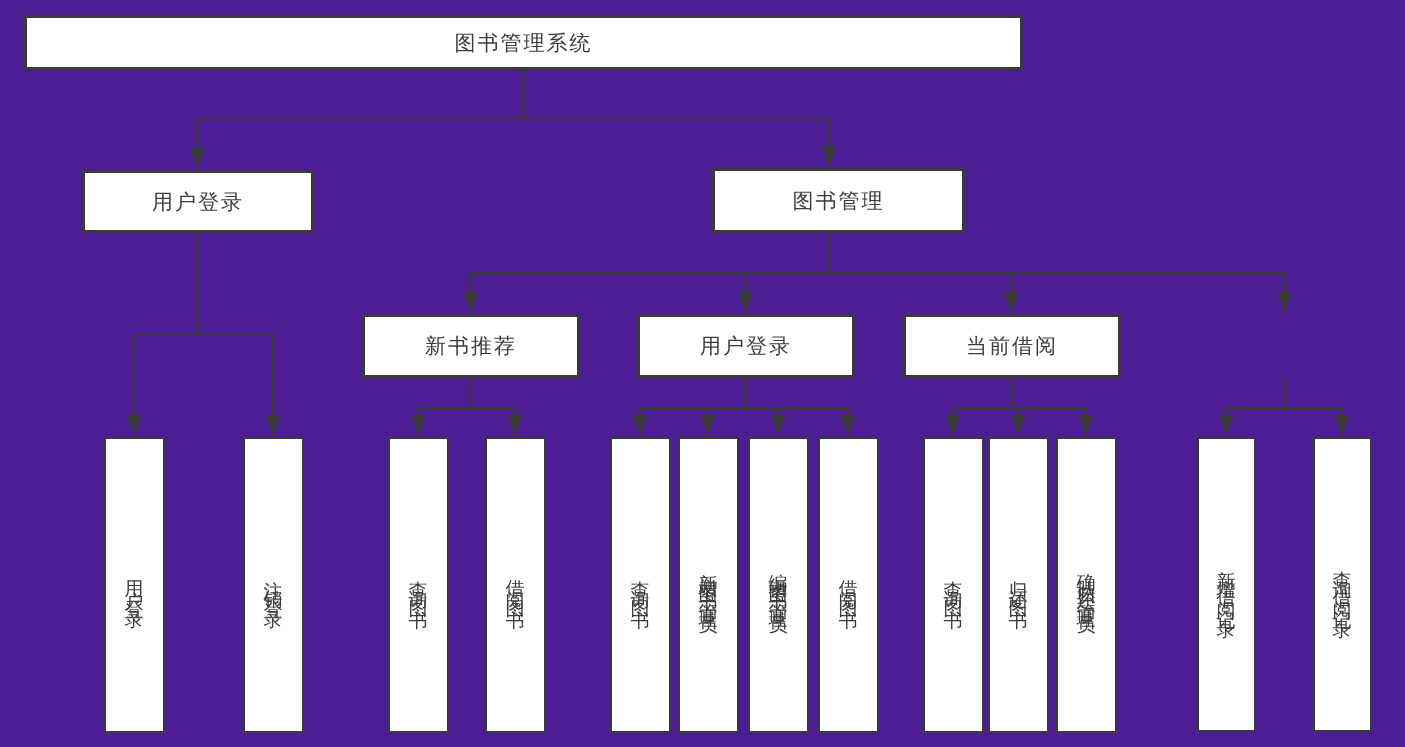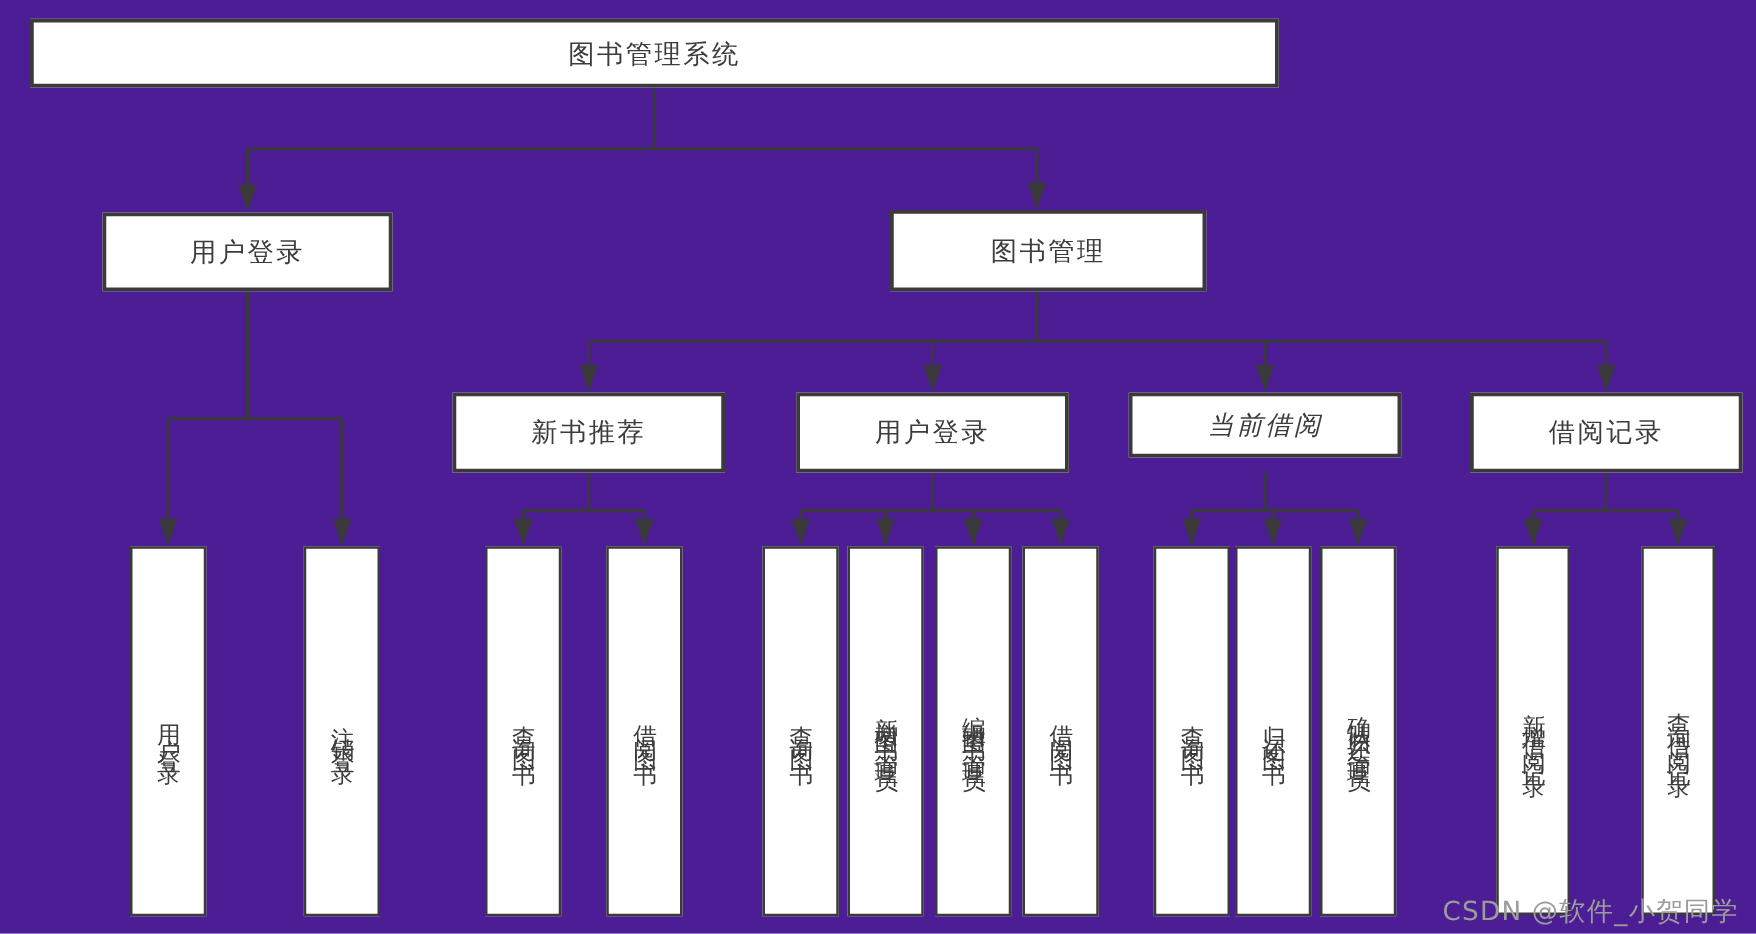--- a/index.html
+++ b/index.html
@@ -97,25 +97,22 @@
   <div class="node h-node" style="left:712px; top:168px; width:253px; height:65px;">
     <span>图书管理</span>
   </div>
 
   <div class="node h-node" style="left:362px; top:314px; width:218px; height:64px;">
     <span>新书推荐</span>
   </div>
   <div class="node h-node" style="left:637px; top:314px; width:218px; height:64px;">
     <span>用户登录</span>
   </div>
-  <div class="node h-node" style="left:903px; top:314px; width:218px; height:52px;font-style:italic;">
+  <div class="node h-node" style="left:903px; top:314px; width:218px; height:64px;">
     <span>当前借阅</span>
-  </div>
-  <div class="node h-node" style="left:1176px; top:314px; width:218px; height:64px;">
-    <span>借阅记录</span>
   </div>
 
   <div class="node leaf" style="left:104px; top:437px; width:61px; height:296px;">
     <span class="vtext">用户登录</span>
   </div>
   <div class="node leaf" style="left:243px; top:437px; width:61px; height:296px;">
     <span class="vtext">注销登录</span>
   </div>
 
   <div class="node leaf" style="left:388px; top:437px; width:61px; height:296px;">
@@ -148,15 +145,14 @@
     <span class="vtext tight">确认归还（管理员）</span>
   </div>
 
   <div class="node leaf" style="left:1197px; top:437px; width:59px; height:295px;">
     <span class="vtext">新增借阅记录</span>
   </div>
   <div class="node leaf" style="left:1313px; top:437px; width:59px; height:295px;">
     <span class="vtext">查询借阅记录</span>
   </div>
 
-  <div class="watermark">CSDN @软件_小贺同学</div>
 
 </div>
 
 </body></html>

